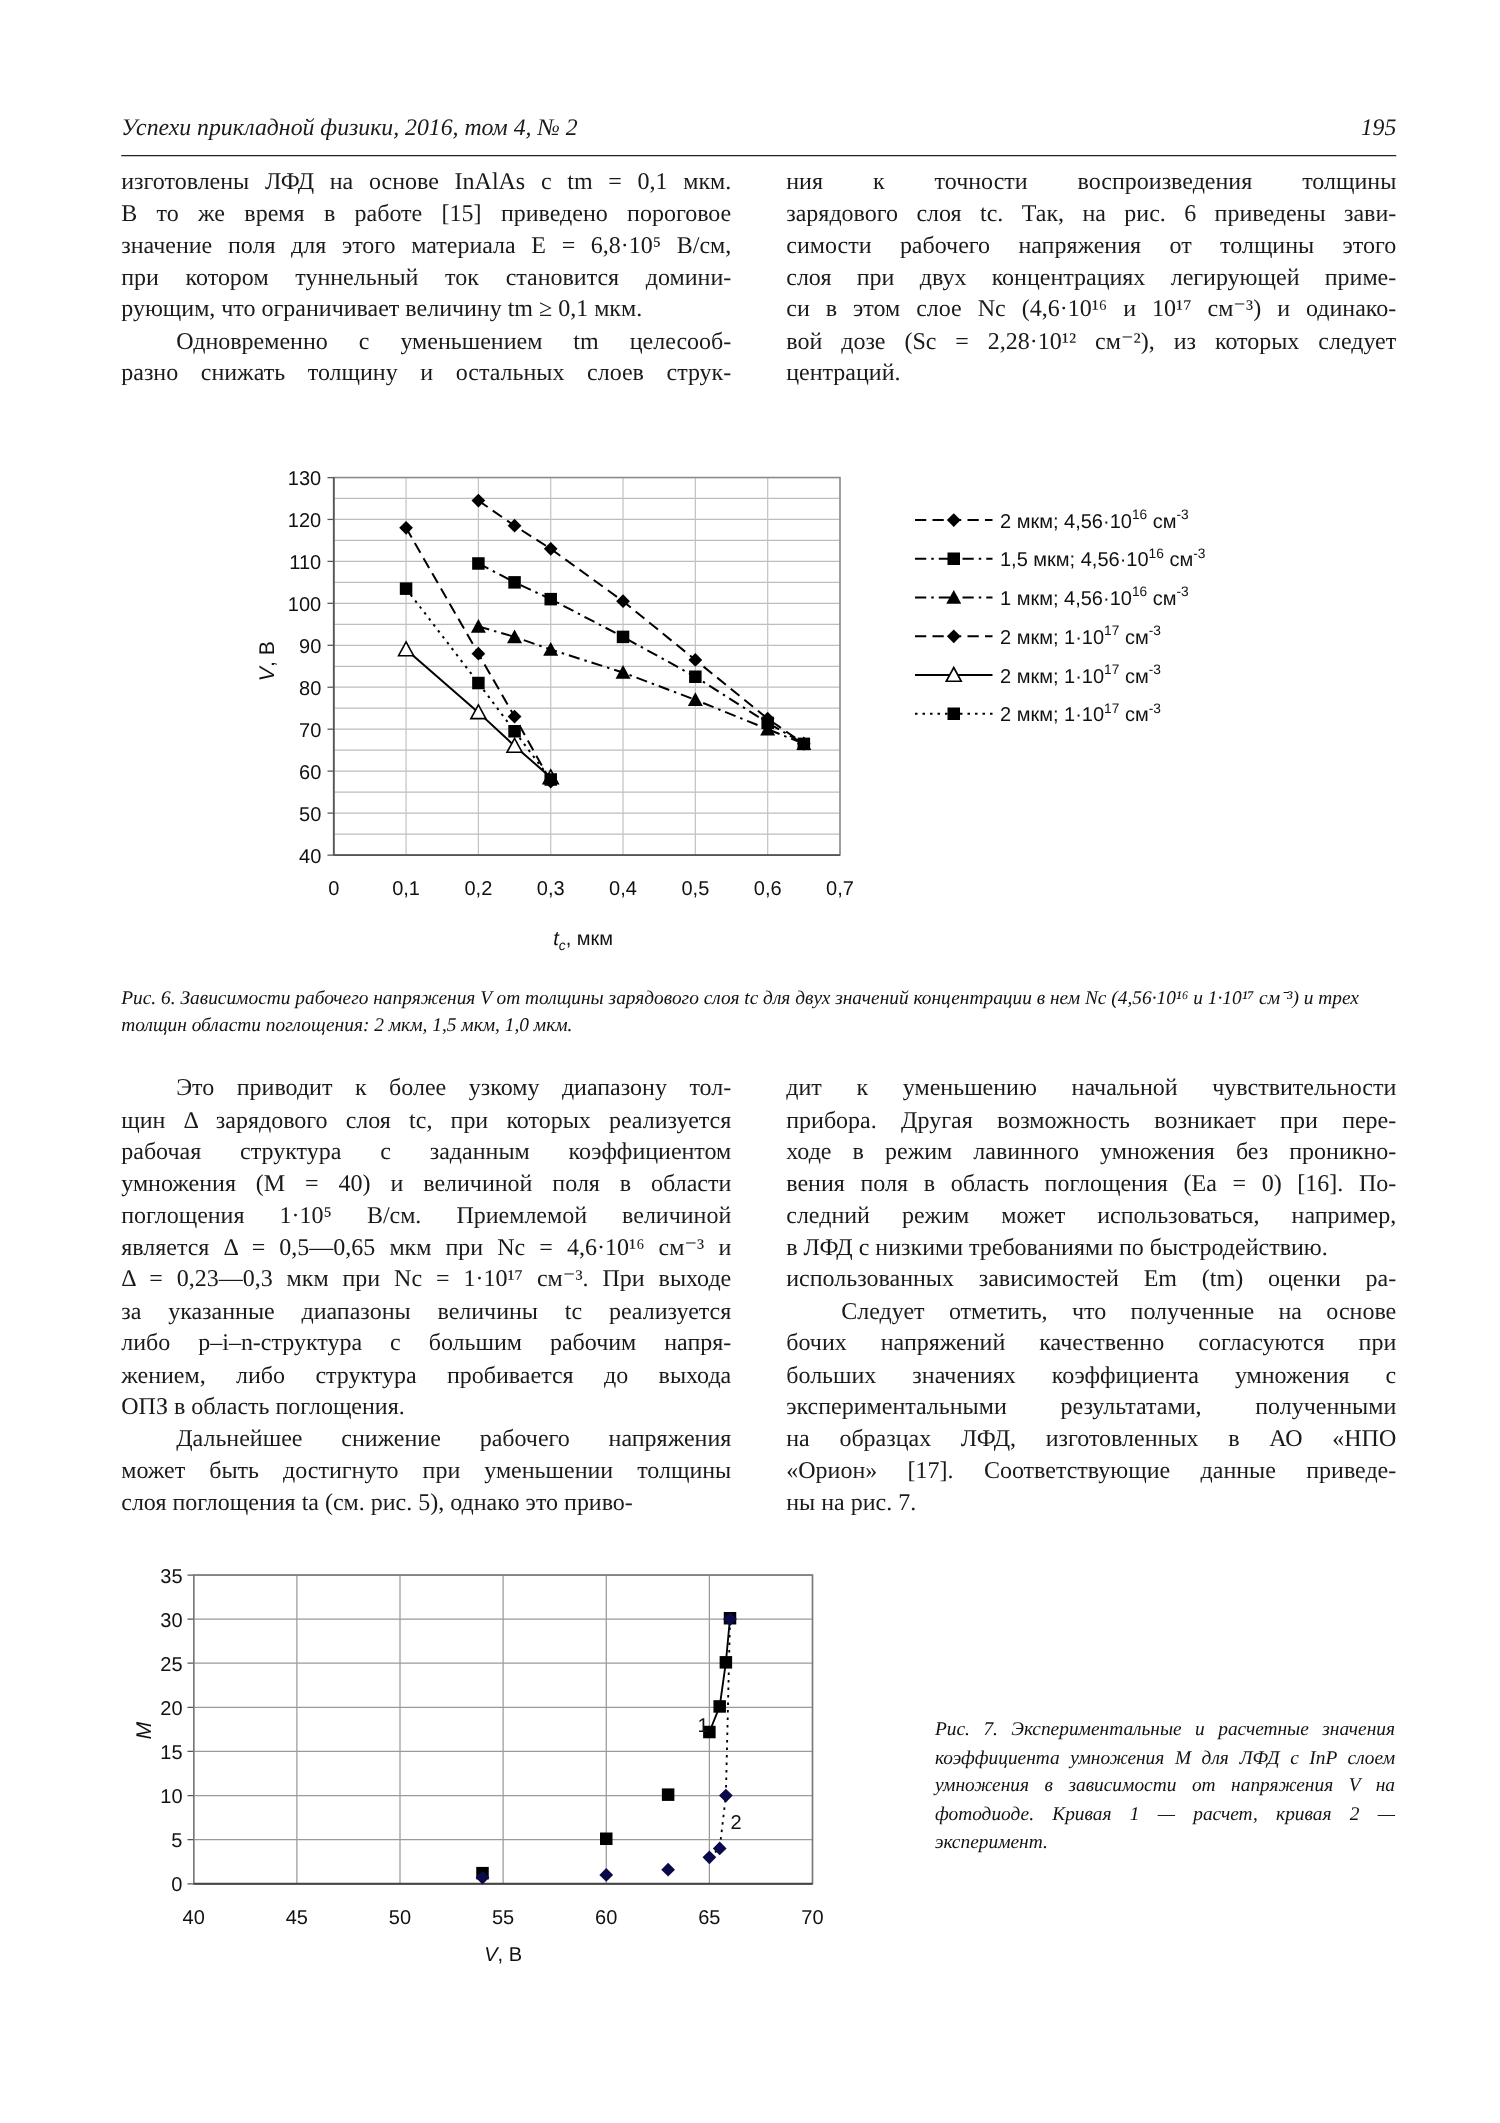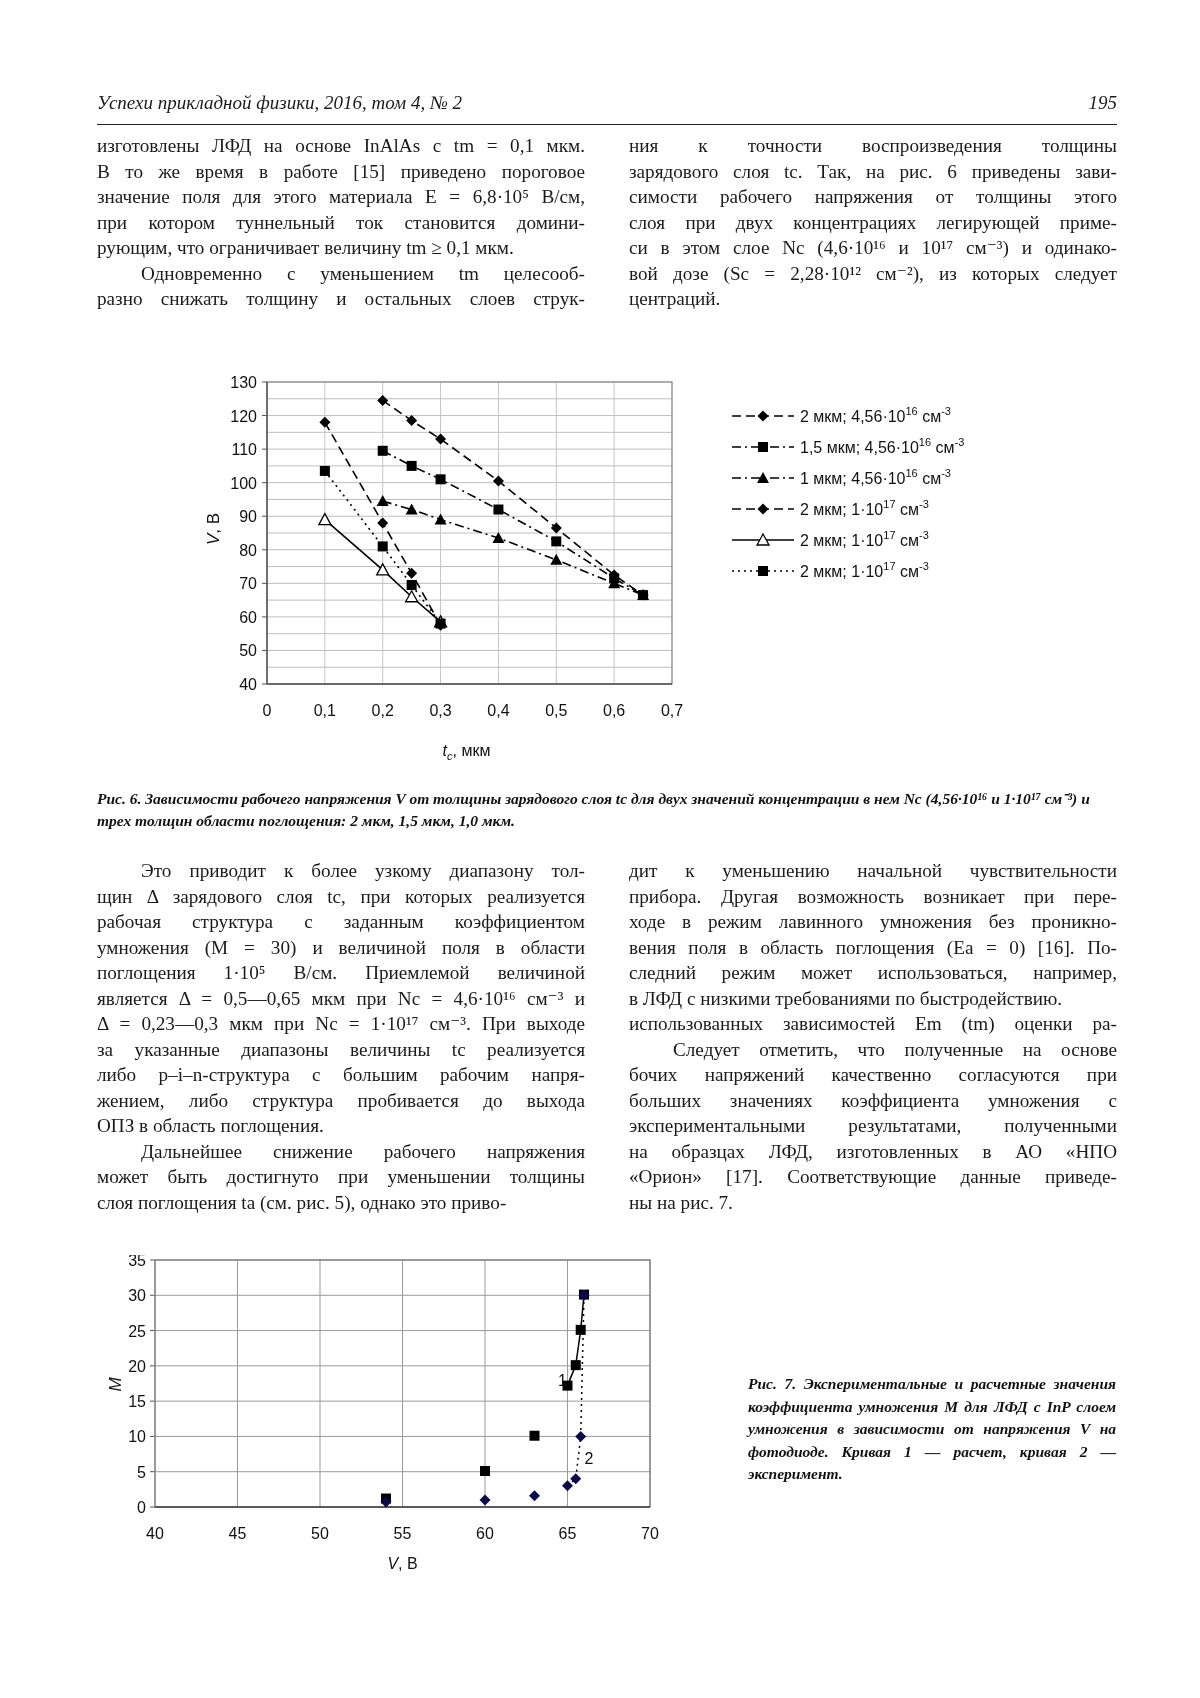--- a/index.html
+++ b/index.html
@@ -4,21 +4,21 @@
 <style>
   html,body{margin:0;padding:0;background:#fff;}
   body{width:1200px;height:1698px;position:relative;overflow:hidden;color:#1a1a1a;font-family:"Liberation Serif","DejaVu Serif",serif;}
   .hdr{position:absolute;left:97px;top:92px;width:1020px;height:32px;border-bottom:1.5px solid #222;}
   .hdr .jt{position:absolute;left:0;top:0;font-style:italic;font-size:19px;text-align:right;}
   .hdr .pn{position:absolute;right:0;top:0;font-style:italic;font-size:19px;}
   .col{position:absolute;width:488px;font-size:19.2px;line-height:25.5px;text-align:justify;}
   .col .ln{display:block;text-align:justify;text-align-last:justify;white-space:nowrap;}
   .col .ln.last{text-align-last:left;}
   .fig{position:absolute;}
-  .cap{position:absolute;font-style:italic;font-weight:bold;font-family:"Liberation Serif",serif;color:#111;}
+  .cap{position:absolute;font-style:italic;font-weight:normal;font-family:"Liberation Serif",serif;color:#111;}
   .cap6{left:97px;top:788px;width:1020px;font-size:15.5px;line-height:22px;}
   .cap7{left:748px;top:1373px;width:368px;font-size:15.5px;line-height:22.5px;text-align:justify;}
   svg text{font-family:"Liberation Sans","DejaVu Sans",sans-serif;fill:#111;}
 </style>
 </head>
 <body>
 
 <div class="hdr">
   <span class="jt">Успехи прикладной физики, 2016, том 4, № 2</span>
   <span class="pn">195</span>
@@ -178,21 +178,21 @@
       <text x="605" y="207" font-size="16"><tspan>2 мкм; 1·10</tspan><tspan dy="-7" font-size="11">17</tspan><tspan dy="7"> см</tspan><tspan dy="-7" font-size="11">-3</tspan></text>
     </g>
   </svg>
 
 <div class="cap cap6">Рис. 6. Зависимости рабочего напряжения V от толщины зарядового слоя tc для двух значений концентрации в нем Nc (4,56·10¹⁶ и 1·10¹⁷ см⁻³) и трех толщин области поглощения: 2 мкм, 1,5 мкм, 1,0 мкм.</div>
 
 <div class="col" id="c3" style="left:97px;top:858px;">
     <span class="ln" style="padding-left: 44px;">Это приводит к более узкому диапазону тол-</span>
     <span class="ln">щин Δ зарядового слоя tc, при которых реализуется</span>
     <span class="ln">рабочая структура с заданным коэффициентом</span>
-    <span class="ln">умножения (M = 30) и величиной поля в области</span>
+    <span class="ln">умножения (M = 40) и величиной поля в области</span>
     <span class="ln">поглощения 1·10⁵ В/см. Приемлемой величиной</span>
     <span class="ln">является Δ = 0,5—0,65 мкм при Nc = 4,6·10¹⁶ см⁻³ и</span>
     <span class="ln">Δ = 0,23—0,3 мкм при Nc = 1·10¹⁷ см⁻³. При выходе</span>
     <span class="ln">за указанные диапазоны величины tc реализуется</span>
     <span class="ln">либо p–i–n-структура с большим рабочим напря-</span>
     <span class="ln">жением, либо структура пробивается до выхода</span>
     <span class="ln last">ОПЗ в область поглощения.</span>
     <span class="ln" style="padding-left: 44px;">Дальнейшее снижение рабочего напряжения</span>
     <span class="ln">может быть достигнуто при уменьшении толщины</span>
     <span class="ln last">слоя поглощения ta (см. рис. 5), однако это приво-</span>

